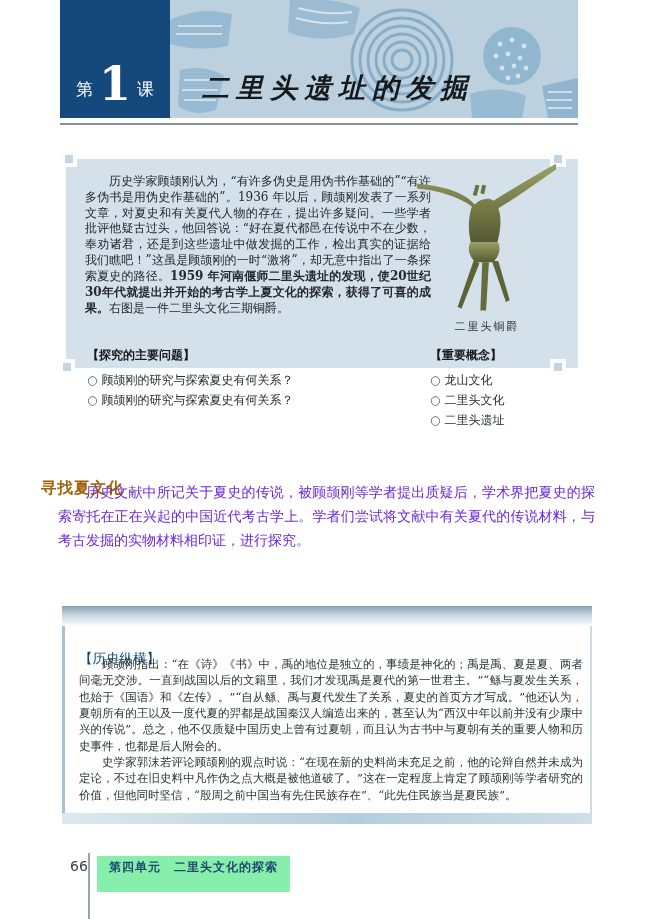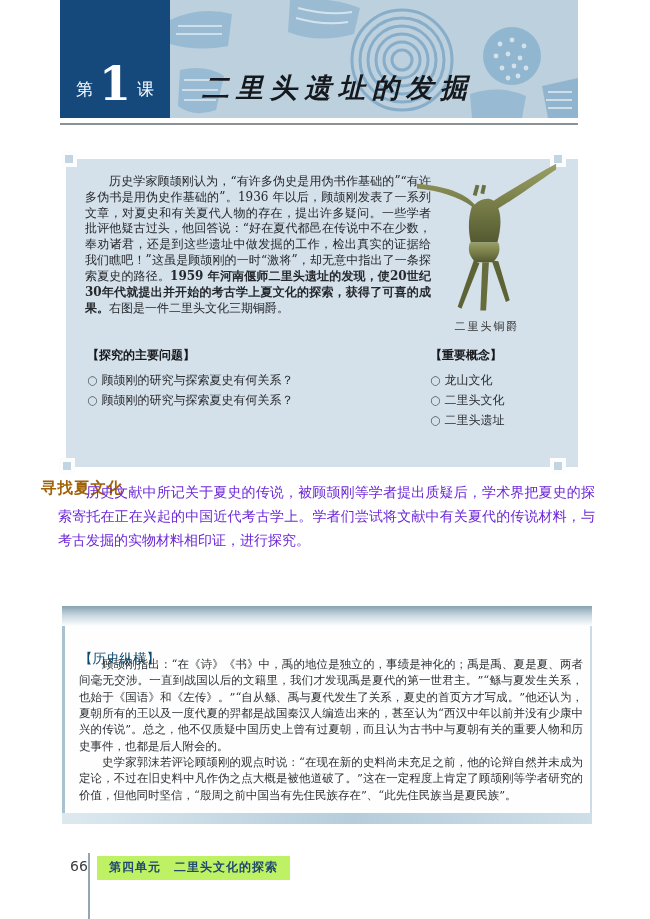--- a/index.html
+++ b/index.html
@@ -29,21 +29,21 @@
     font-family:"DejaVu Serif","Liberation Serif",serif;
     font-weight:bold; font-style:italic;
     font-size:27px; letter-spacing:7px; color:#15181c;
   }
   .header-rule {
     position:absolute; left:60px; top:123px; width:518px; height:2px;
     background:#8c9196;
   }
   
   .intro-box {
-    position:absolute; left:66px; top:159px; width:512px; height:308px;
+    position:absolute; left:66px; top:159px; width:512px; height:209px;
     background:#d4e0ea;
   }
   .corner { position:absolute; width:16px; height:16px; background:#fdfdfd; }
   .corner::after { content:""; position:absolute; left:4px; top:4px; right:4px; bottom:4px; background:#c2d5e2; }
   .corner.tl { left:-5px;  top:-8px; }
   .corner.tr { right:12px; top:-8px; }
   .corner.bl { left:-7px;  bottom:-7px; }
   .corner.br { right:12px; bottom:-7px; }
   .intro-text {
     position:absolute; left:19px; top:15px; width:346px;
@@ -100,23 +100,23 @@
   .footer-pagenum {
     position:absolute; left:50px; top:858px;
     font-size:14px; color:#3c3f43;margin-left:20px;
   }
   .footer-vline {
     position:absolute; left:88px; top:853px; width:2px; height:66px;
     background:#96a6b0;
   }
   .footer-chip {
     position:absolute; left:97px; top:856px;
-    background:#bef264; color:#20496e;
+    background:#86efac; color:#20496e;
     font-size:12px; font-weight:bold; letter-spacing:1px;
-    padding:3px 12px 4px 12px;
+    padding:3px 12px 16px 12px;
   }
 </style>
 </head>
 <body>
 
 <div class="page">
 
   <div class="lesson-badge">
     <span class="zi">第</span>
     <span class="num">1</span>

